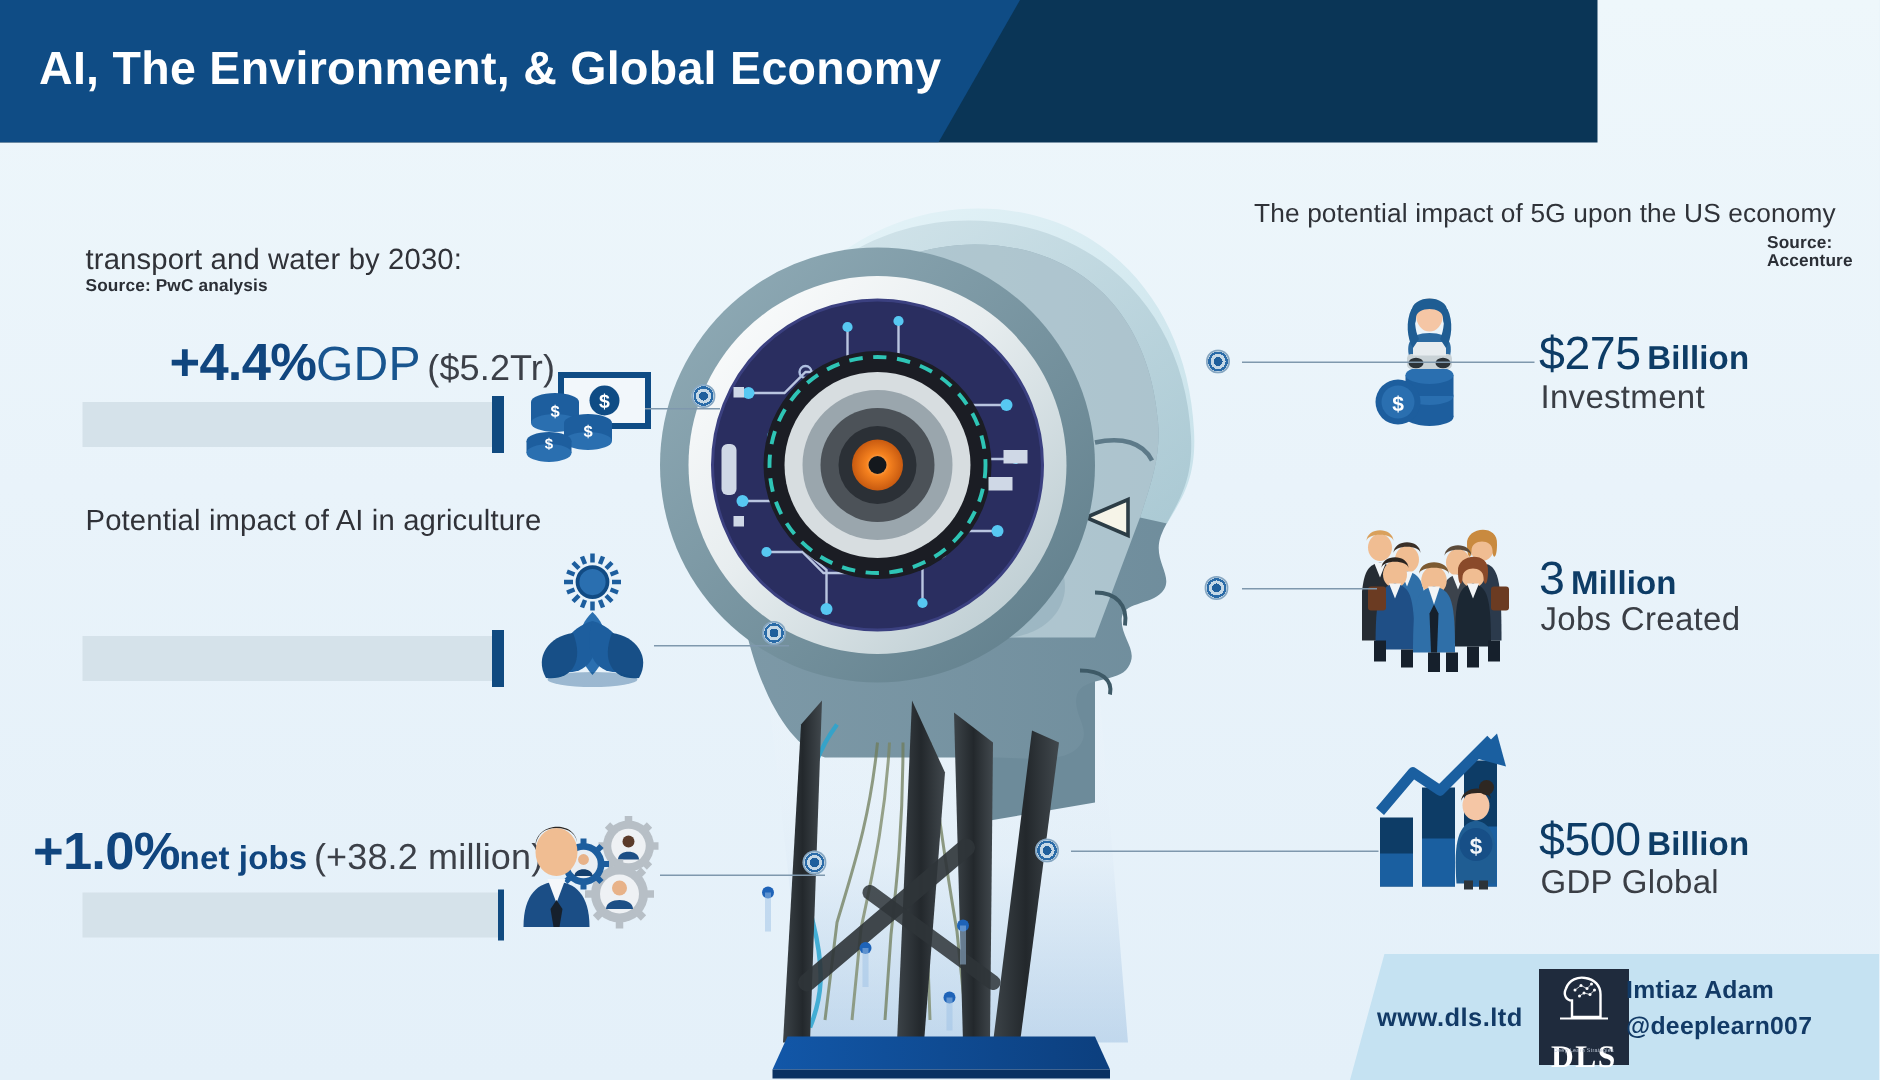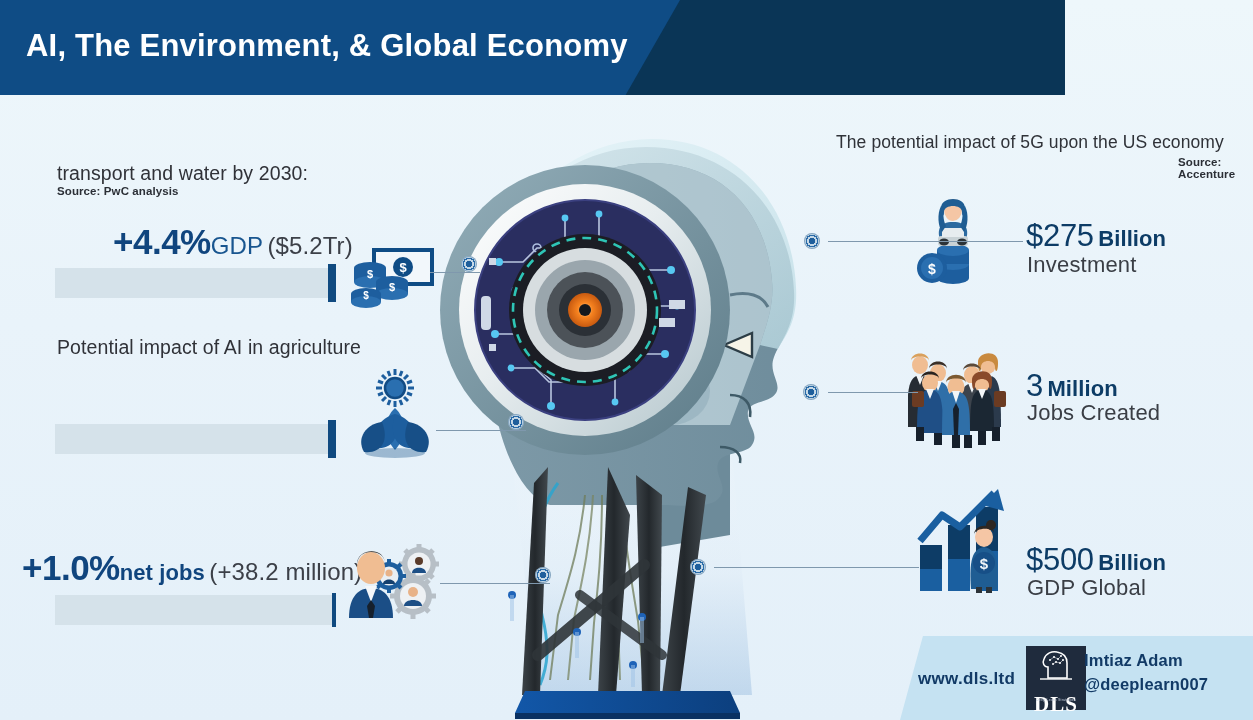--- a/index.html
+++ b/index.html
@@ -21,21 +21,21 @@
     font-size:31px;white-space:nowrap;}
   #hdr-title-left{left:26px;top:28px;}
   #hdr-title-right{left:806px;top:28px;}
 
   
   .lead{position:absolute;color:#303238;font-size:19.5px;line-height:29px;letter-spacing:.1px;}
   .source{position:absolute;color:#2b2f36;font-size:11.5px;font-weight:bold;letter-spacing:.1px;}
 
   .stat-line{position:absolute;white-space:nowrap;}
   .stat-big{font-size:35px;font-weight:bold;color:#10457e;letter-spacing:-.5px;}
-  .stat-mid{font-size:24px;color:#18558f;letter-spacing:.1px;}
+  .stat-mid{font-size:32px;color:#18558f;letter-spacing:.1px;}
   .stat-mid-b{font-size:22px;font-weight:bold;color:#10457e;letter-spacing:.1px;}
   .stat-sub{font-size:24px;color:#3c4048;letter-spacing:.1px;}
 
   .bar{position:absolute;height:30px;background:#d5e2ea;}
   .bar-marker{position:absolute;width:8px;height:38px;background:#104a80;top:-4px;right:-4px;}
   .bar-marker.thin{width:4px;height:34px;top:-2px;}
 
   
   .r-lead{position:absolute;color:#2f3238;font-size:17.5px;letter-spacing:.1px;white-space:nowrap;}
   .r-stat{position:absolute;white-space:nowrap;}

